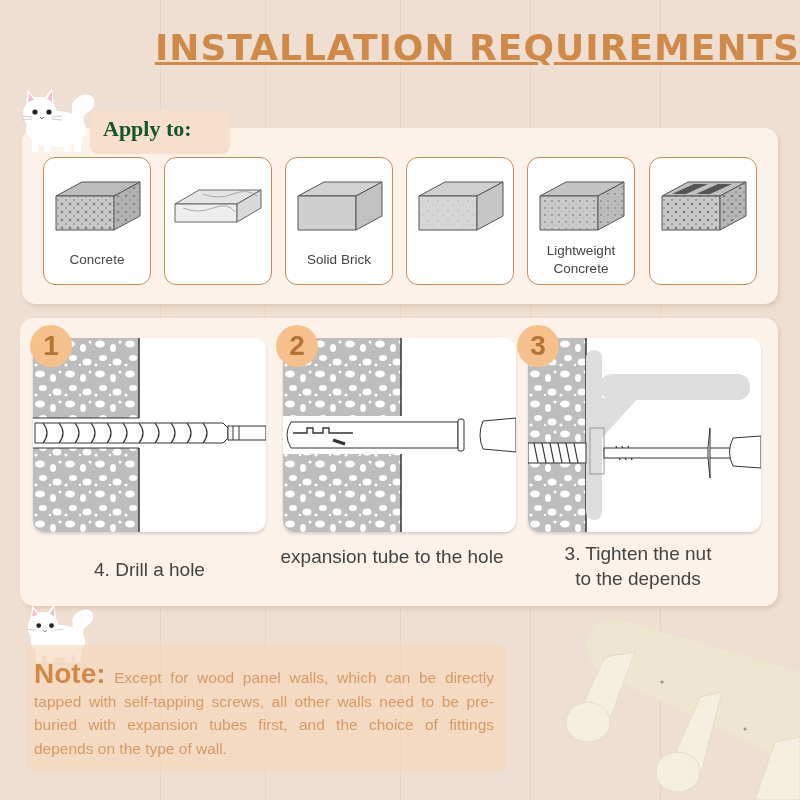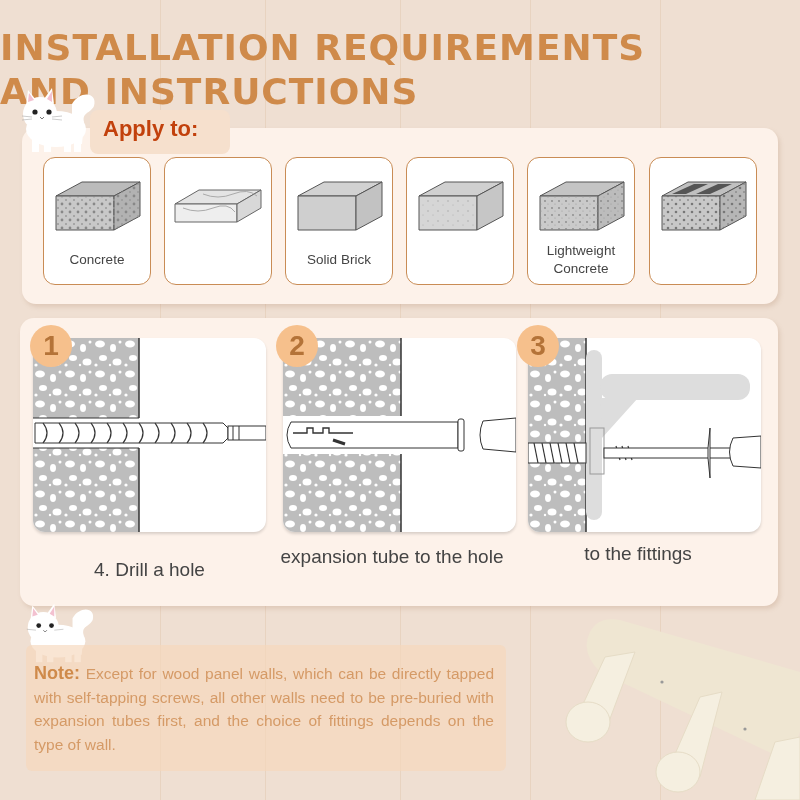--- a/index.html
+++ b/index.html
@@ -6,36 +6,36 @@
   html, body { width: 800px; height: 800px; overflow: hidden; }
   body {
     background: #efdfd2;
     font-family: "DejaVu Sans", sans-serif;
     position: relative;
   }
   .bg-line { position: absolute; top: 0; width: 1px; height: 800px; background: rgba(220,190,160,0.35); }
 
   .title {
     position: absolute; left: 0; top: 26px; width: 800px;
-    text-align: left; color: #cf8a4a;
+    text-align: right; color: #cf8a4a;
     font-family: "DejaVu Sans", sans-serif; font-weight: bold;
-    font-size: 36px; line-height: 44px; letter-spacing: 1px;
+    font-size: 36px; line-height: 44px; letter-spacing: 1px; text-decoration: underline;
   }
 
   
   .cat { position: absolute; }
 
   .apply-tab {
     position: absolute; left: 90px; top: 110px; width: 140px; height: 44px;
     background: #f6e0cd; border-radius: 8px;
   }
   .apply-label {
     position: absolute; left: 103px; top: 116px;
-    font-family: Liberation Sans, sans-serif; font-weight: bold;
-    font-size: 22px; color: #c2410c;
+    font-family: Liberation Serif, serif; font-weight: bold;
+    font-size: 22px; color: #14532d;
   }
 
   .materials-panel {
     position: absolute; left: 22px; top: 128px; width: 756px; height: 176px;
     background: #fdf2ea; border-radius: 14px;
     box-shadow: 2px 3px 4px rgba(180,140,110,0.25);
   }
   .material-card {
     position: absolute; top: 157px; width: 108px; height: 128px;
     background: #ffffff; border: 1.5px solid #c98c55; border-radius: 12px;
@@ -71,36 +71,35 @@
 
   .note-box {
     position: absolute; left: 26px; top: 645px; width: 480px; height: 126px;
     background: rgba(246,215,188,0.65); border-radius: 6px;
   }
   .note-text {
     position: absolute; left: 34px; top: 662px; width: 460px;
     font-family: "Liberation Sans", sans-serif; font-size: 15.5px;
     color: #d59a66; line-height: 23.5px; text-align: justify;
   }
-  .note-label { font-weight: bold; font-size: 18px; color: #cf8a4a; }
+  .note-label { font-weight: bold; font-size: 28px; color: #cf8a4a; }
 
   .product-photo { position: absolute; left: 560px; top: 612px; }
 </style>
 </head>
 <body>
 
 <div class="bg-line" style="left:160px"></div>
 <div class="bg-line" style="left:265px"></div>
 <div class="bg-line" style="left:400px"></div>
 <div class="bg-line" style="left:530px"></div>
 <div class="bg-line" style="left:660px"></div>
 
 <div class="title">
   <div>INSTALLATION REQUIREMENTS</div>
-  <div>AND INSTRUCTIONS</div>
 </div>
 
 <div class="materials-panel"></div>
 <div class="apply-tab"></div>
 <div class="apply-label">Apply to:</div>
 
 <svg class="cat" style="left:10px; top:84px" width="90" height="70" viewBox="0 0 90 70">
   <path d="M62 20 C70 6, 88 8, 84 22 C80 30, 72 28, 74 38 L72 60 L64 60 L62 48 Z" fill="#fff"></path>
   <ellipse cx="46" cy="45" rx="30" ry="18" fill="#fff"></ellipse>
   <circle cx="30" cy="30" r="17" fill="#fff"></circle>
@@ -293,21 +292,22 @@
         <line x1="94" y1="108" x2="98" y2="122"></line>
         <line x1="100" y1="108" x2="104" y2="122"></line>
     </g>
     <rect x="76" y="110" width="140" height="10" fill="#fff" stroke="#333"></rect>
     <polygon points="180,110 182,90 182,140 180,120" fill="#fff" stroke="#333"></polygon>
     <path d="M205 100 L233 98 L233 130 L205 128 Q198 114 205 100 Z" fill="#fff" stroke="#333"></path>
   </svg>
 </div>
 <div class="step-badge" style="left:517px; top:325px">3</div>
 <div class="step-caption" style="left:518px; top:541px; width:240px">
-    <div>to the fittings</div>
+  <div>3. Tighten the nut</div>
+    <div>to the depends</div>
 </div>
 
 <svg class="cat" style="left:12px; top:600px" width="90" height="64" viewBox="0 0 90 70">
   <path d="M62 20 C70 6, 88 8, 84 22 C80 30, 72 28, 74 38 L72 60 L64 60 L62 48 Z" fill="#fff"></path>
   <ellipse cx="46" cy="45" rx="30" ry="18" fill="#fff"></ellipse>
   <circle cx="30" cy="30" r="17" fill="#fff"></circle>
   <path d="M16 22 L18 6 L26 16 Z" fill="#fff"></path>
     <path d="M18 18 L19 9 L24 16 Z" fill="#f3c1d0"></path>
   <path d="M34 15 L42 4 L44 20 Z" fill="#fff"></path>
     <path d="M37 15 L42 7 L42 18 Z" fill="#f3c1d0"></path>

